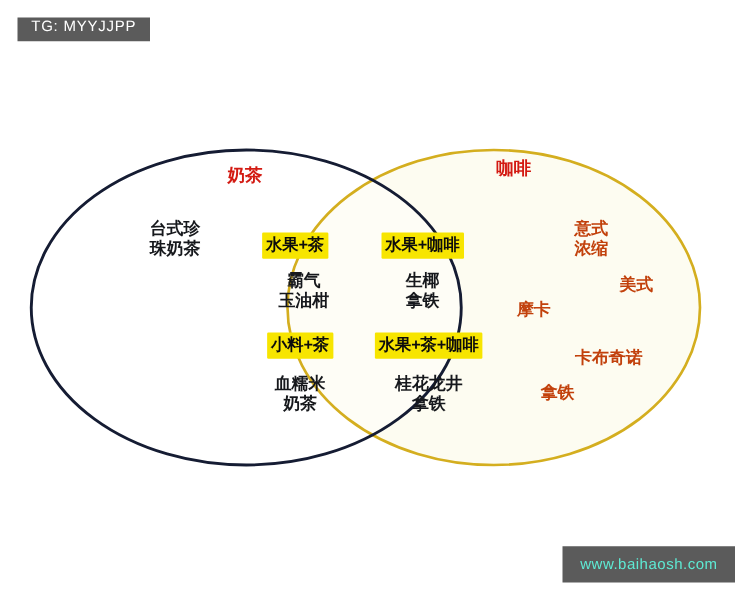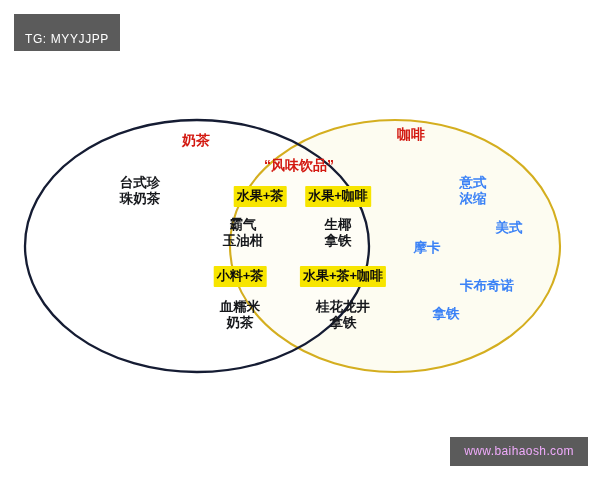--- a/index.html
+++ b/index.html
@@ -19,33 +19,33 @@
   
   #tg-badge {
     position: absolute;
     left: 14px;
     top: 14px;
     background: #5b5b5b;
     color: #ffffff;
     font-size: 12px;
     letter-spacing: 0.6px;
     font-weight: 500;
-    padding: 19px 11px 6px 11px;
+    padding: 1px 11px 6px 11px;
     line-height: 1;
     z-index: 40;
     white-space: nowrap;
   }
 
   
   #site-badge {
     position: absolute;
     right: 12px;
     bottom: 14px;
     background: #5b5b5b;
-    color: #f0abfc;
+    color: #5eead4;
     font-size: 12px;
     letter-spacing: 0.4px;
     padding: 8px 14px 9px 14px;
     line-height: 1;
     z-index: 40;
     white-space: nowrap;
   }
 
   
   #venn-stage {
@@ -80,21 +80,21 @@
     color: #d31a12;
     font-weight: bold;
     font-size: 14px;
   }
   .item {
     color: #16181c;
     font-weight: bold;
     font-size: 13.5px;
   }
   .item-right {
-    color: #3b82f6;
+    color: #c2410c;
     font-weight: bold;
     font-size: 13.5px;
   }
   .chip {
     color: #0c0c0c;
     font-weight: bold;
     font-size: 13px;
     background: #f7e500;
     padding: 1px 3px 2px 3px;
     border-radius: 1px;
@@ -129,21 +129,20 @@
 
     <ellipse cx="395" cy="232" rx="165" ry="126" fill="none" stroke="#d4ae1f" stroke-width="2.1"></ellipse>
 
     <ellipse cx="197" cy="232" rx="172" ry="126" fill="none" stroke="#151c33" stroke-width="2.3"></ellipse>
   </svg>
 
   <div class="lbl set-title" style="left:196px; top:118px;">奶茶</div>
 
   <div class="lbl set-title" style="left:411px; top:112px;">咖啡</div>
 
-  <div class="lbl inter-title" style="left:299px; top:143px;">“风味饮品”</div>
 
   <div class="lbl item" style="left:140px; top:161px;">
       <div>台式珍</div>
       <div>珠奶茶</div>
     </div>
 
 
 
   <div class="lbl item-right" style="left:473px; top:161px;">
       <div>意式</div>
@@ -151,21 +150,21 @@
     </div>
 
   <div class="lbl item-right" style="left:509px; top:206px;">美式</div>
 
   <div class="lbl item-right" style="left:427px; top:226px;">摩卡</div>
 
   <div class="lbl item-right" style="left:487px; top:264px;">卡布奇诺</div>
 
   <div class="lbl item-right" style="left:446px; top:292px;">拿铁</div>
 
-  <div class="chip-wrap" style="left:260px; top:172px;">
+  <div class="chip-wrap" style="left:236px; top:172px;">
     <span class="chip">水果+茶</span>
   </div>
   <div class="lbl item" style="left:243px; top:203px;">
       <div>霸气</div>
       <div>玉油柑</div>
     </div>
 
   <div class="chip-wrap" style="left:338px; top:172px;">
     <span class="chip">水果+咖啡</span>
   </div>

